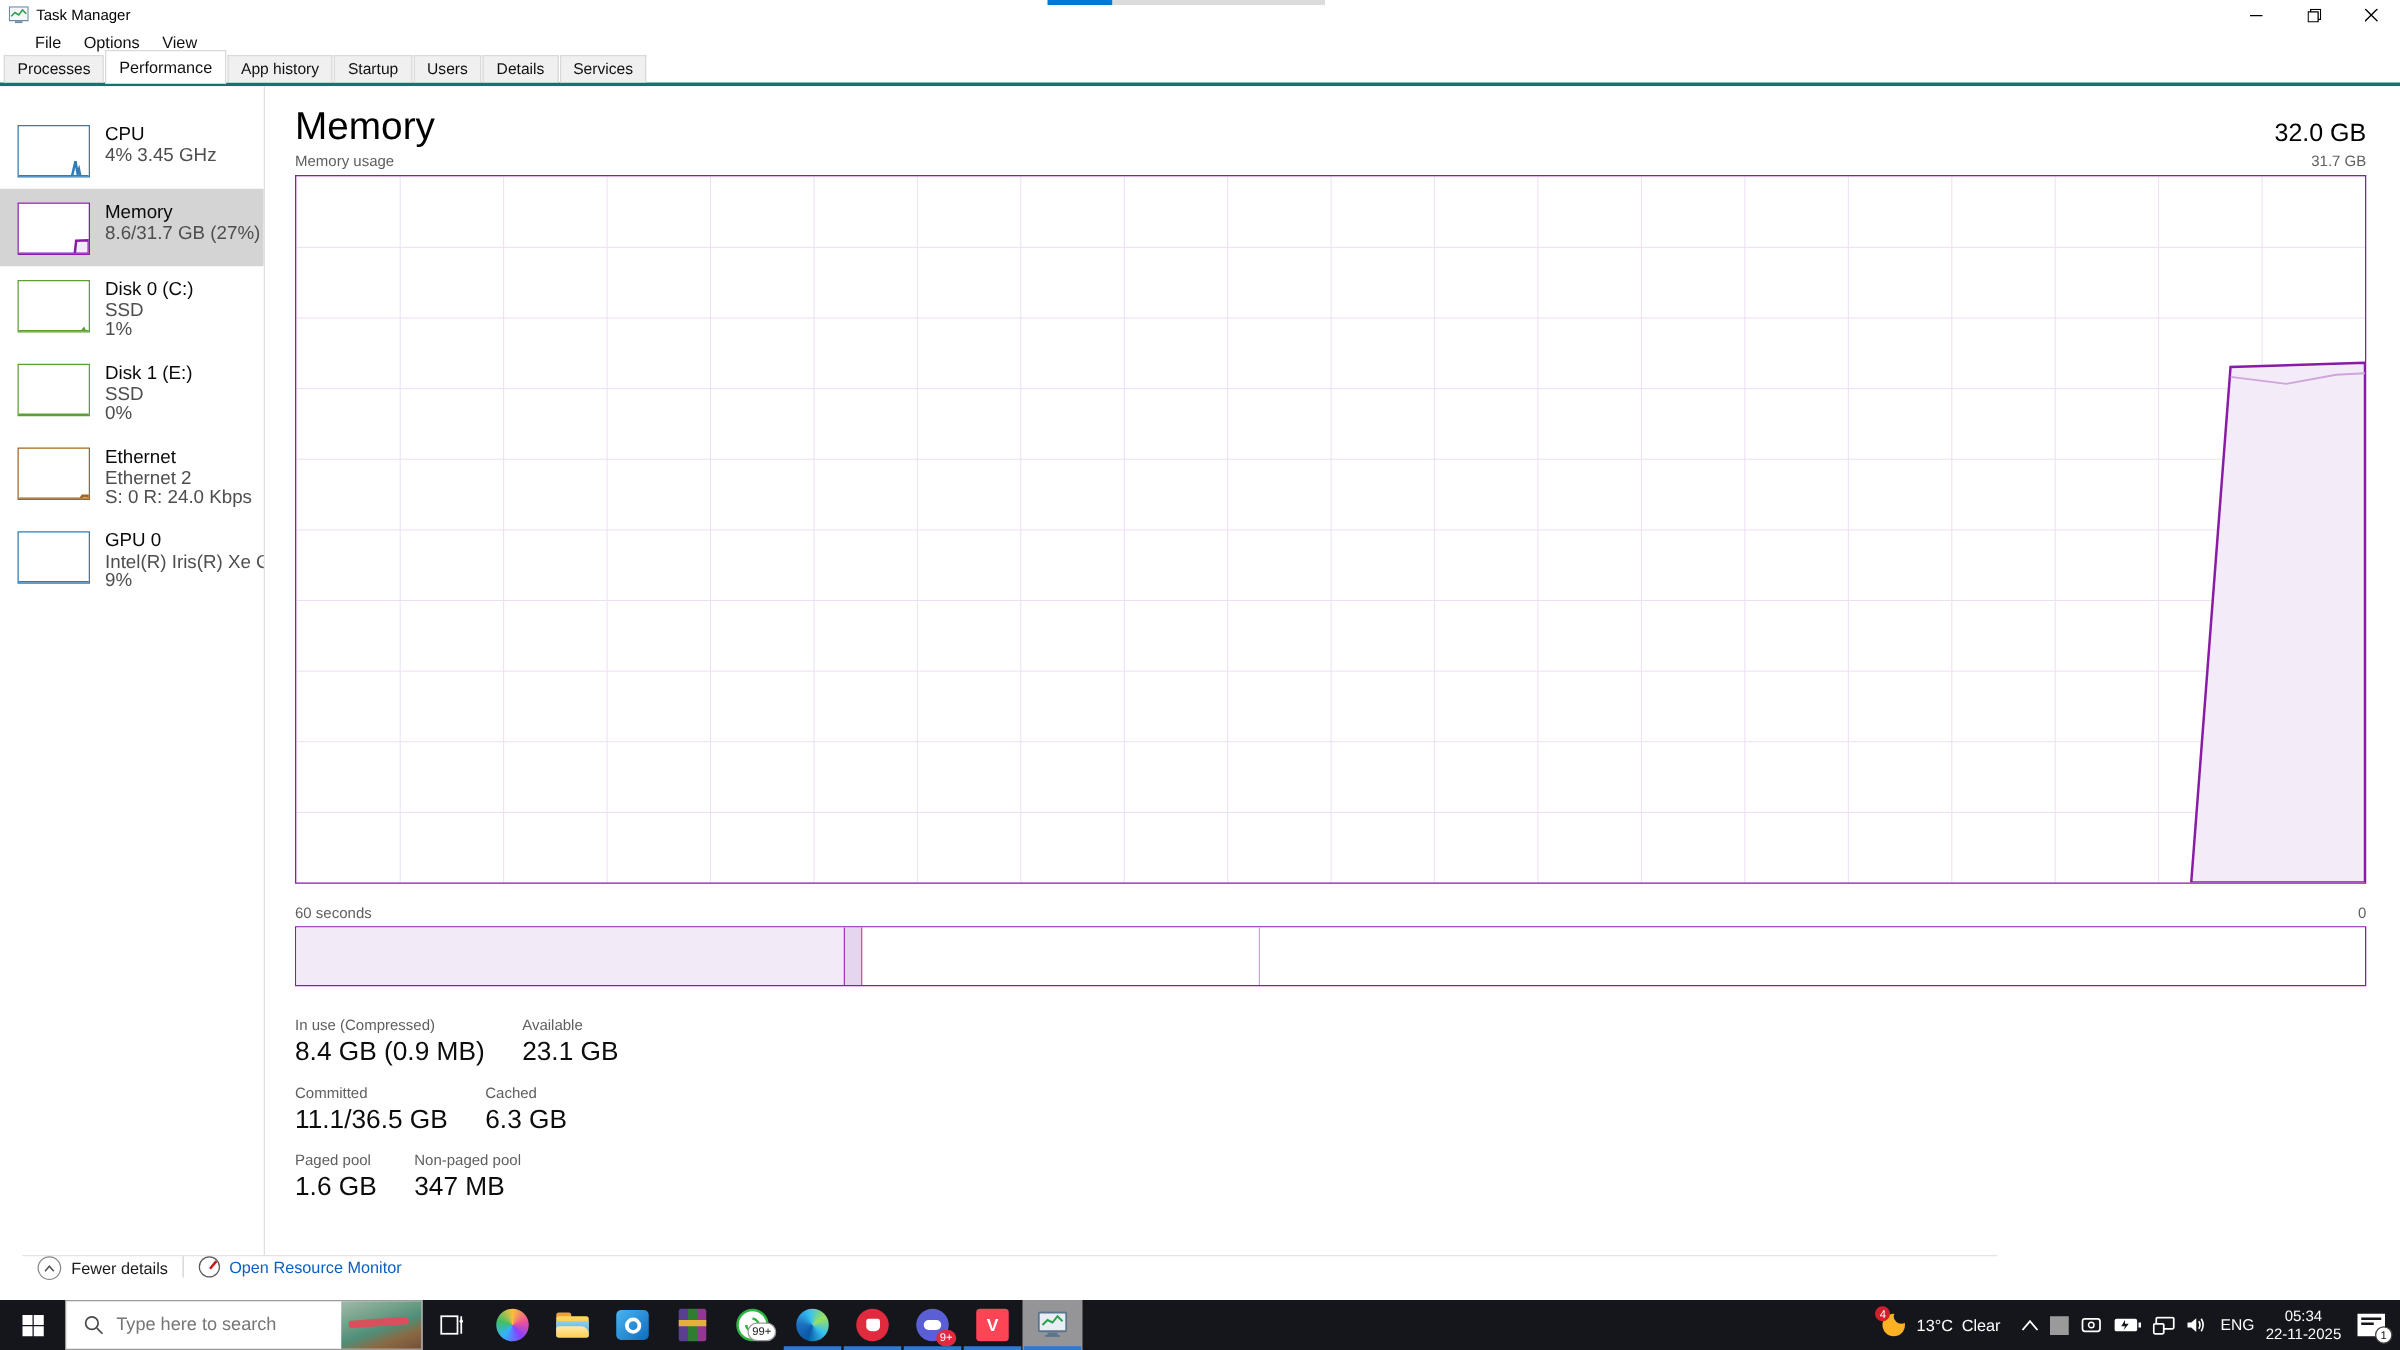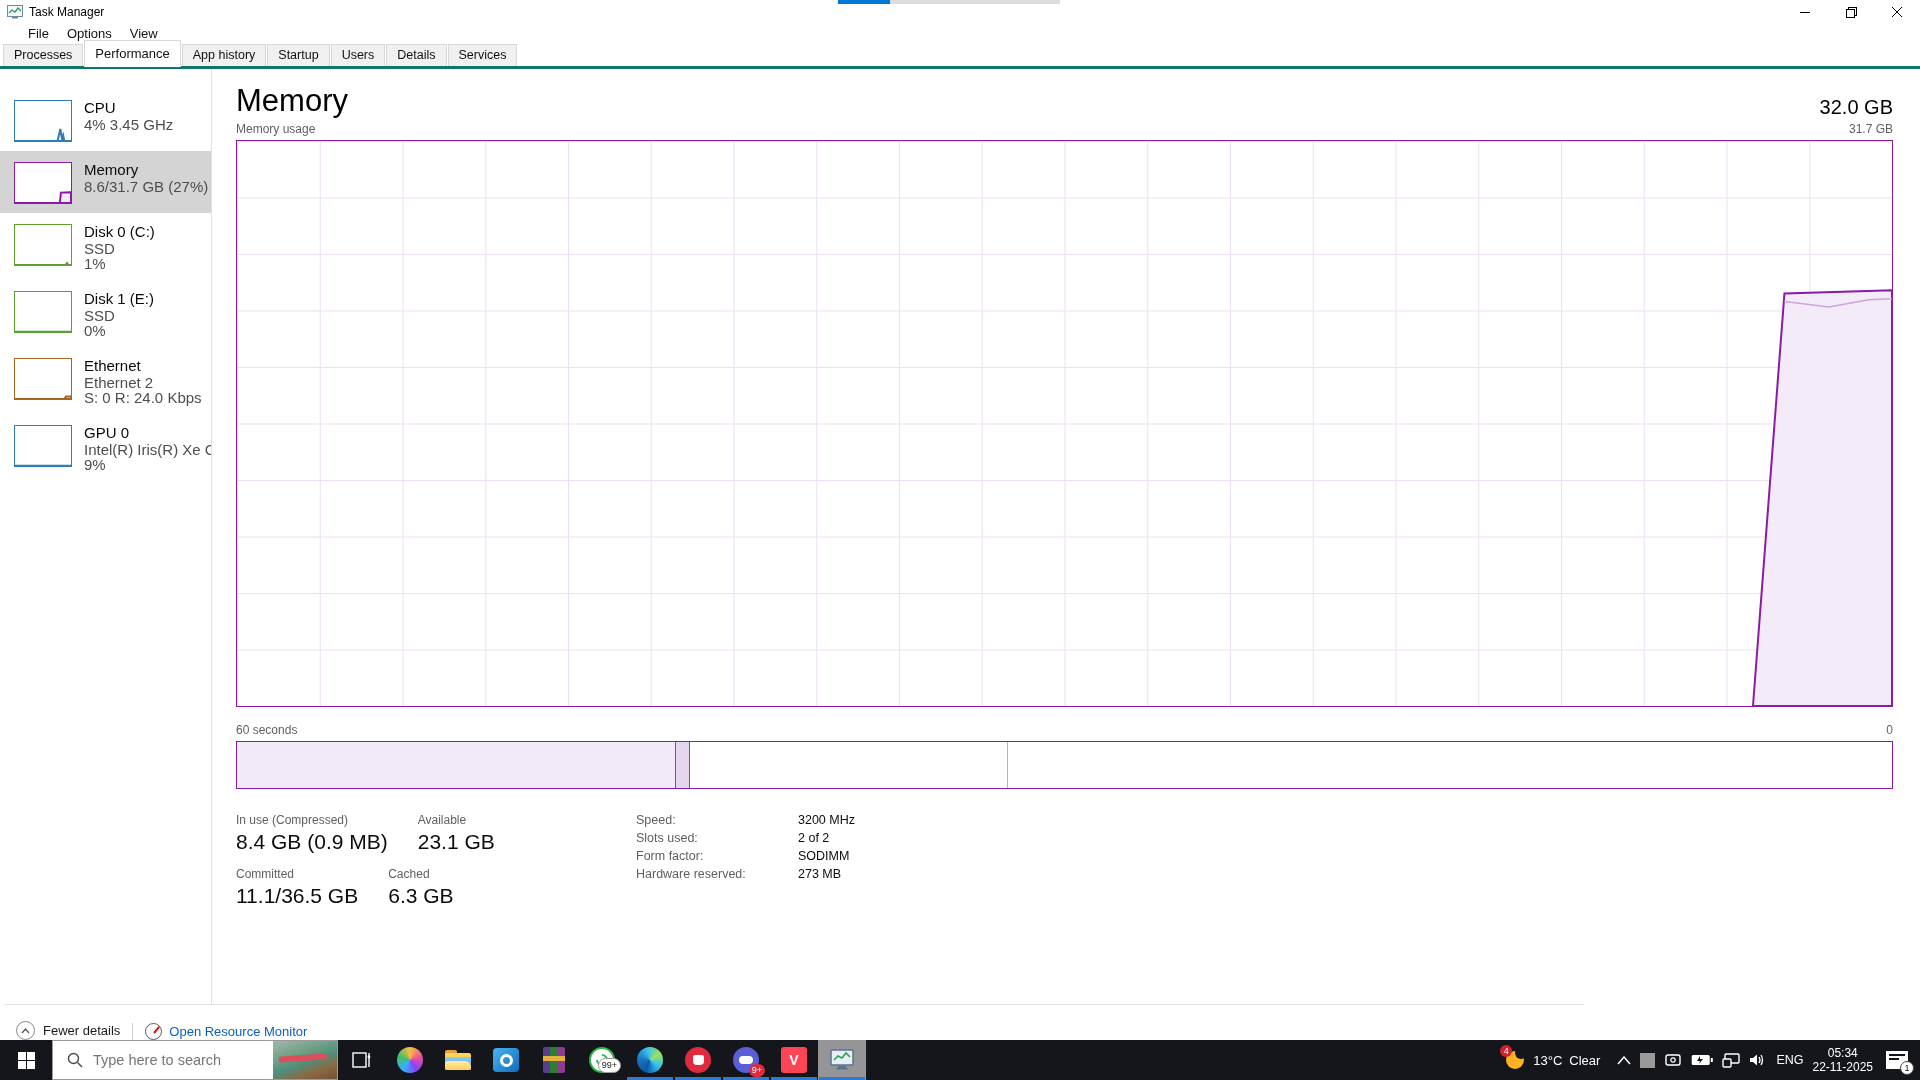--- a/index.html
+++ b/index.html
@@ -65,22 +65,22 @@
   .stats-wrap { display:flex; margin-top:24px; }
   .stats-left { width:390px; }
   .stat-row { display:flex; gap:30px; margin-bottom:13px; }
   .stat-label { font-size:12px; color:#5f5f5f; margin-bottom:3px; }
   .stat-value { font-size:21px; color:#0c0c0c; }
   .details { margin-left:10px; display:grid; grid-template-columns:148px auto; column-gap:14px; row-gap:4px;
     align-content:start; font-size:12.5px; }
   .det-label { color:#5f5f5f; }
   .det-value { color:#0c0c0c; }
 
-  .footer { position:absolute; left:4px; top:1004px; width:1580px; height:36px; border-top:1px solid #e3e3e3;
-    background:#fff; display:flex; align-items:flex-end; padding-left:12px; }
+  .footer { position:absolute; left:18px; top:1004px; width:1580px; height:36px; border-top:1px solid #e3e3e3;
+    background:#fff; display:flex; align-items:flex-start; padding-left:12px; }
   .fewer { display:flex; align-items:center; gap:8px; font-size:13px; color:#1a1a1a; }
   .circle-chev { width:19px; height:19px; border:1px solid #8a8a8a; border-radius:50%;
     display:flex; align-items:center; justify-content:center; }
   .vsep { width:1px; height:17px; background:#cfcfcf; margin:0 12px; }
   .resmon { display:flex; align-items:center; gap:7px; }
   .resmon-icon { width:17px; height:17px; border:1.5px solid #5a5a5a; border-radius:50%; background:#fff; position:relative; }
   .resmon-icon::after { content:""; position:absolute; left:7px; top:1px; width:2px; height:8px;
     background:#d11313; transform:rotate(40deg); transform-origin:bottom; }
   .res-link { font-size:13px; color:#0b5fc4; }
 
@@ -294,32 +294,32 @@
         <div class="stat-row">
           <div>
             <div class="stat-label">Committed</div>
             <div class="stat-value">11.1/36.5 GB</div>
           </div>
           <div>
             <div class="stat-label">Cached</div>
             <div class="stat-value">6.3 GB</div>
           </div>
         </div>
-      </div>
-
-      <div class="details">
-        <div class="det-label">Speed:</div>
-        <div class="det-value">3200 MHz</div>
-        <div class="det-label">Slots used:</div>
-        <div class="det-value">2 of 2</div>
-        <div class="det-label">Form factor:</div>
-        <div class="det-value">SODIMM</div>
-        <div class="det-label">Hardware reserved:</div>
-        <div class="det-value">273 MB</div>
-      </div>
+        <div class="stat-row">
+          <div>
+            <div class="stat-label">Paged pool</div>
+            <div class="stat-value">1.6 GB</div>
+          </div>
+          <div>
+            <div class="stat-label">Non-paged pool</div>
+            <div class="stat-value">347 MB</div>
+          </div>
+        </div>
+      </div>
+
     </div>
   </div>
 </div>
 
 <div class="footer">
   <div class="fewer">
     <span class="circle-chev">
       <svg width="9" height="6" viewBox="0 0 9 6">
           <polyline points="1,5 4.5,1 8,5" fill="none" stroke="#555" stroke-width="1.3"></polyline>
         </svg>

